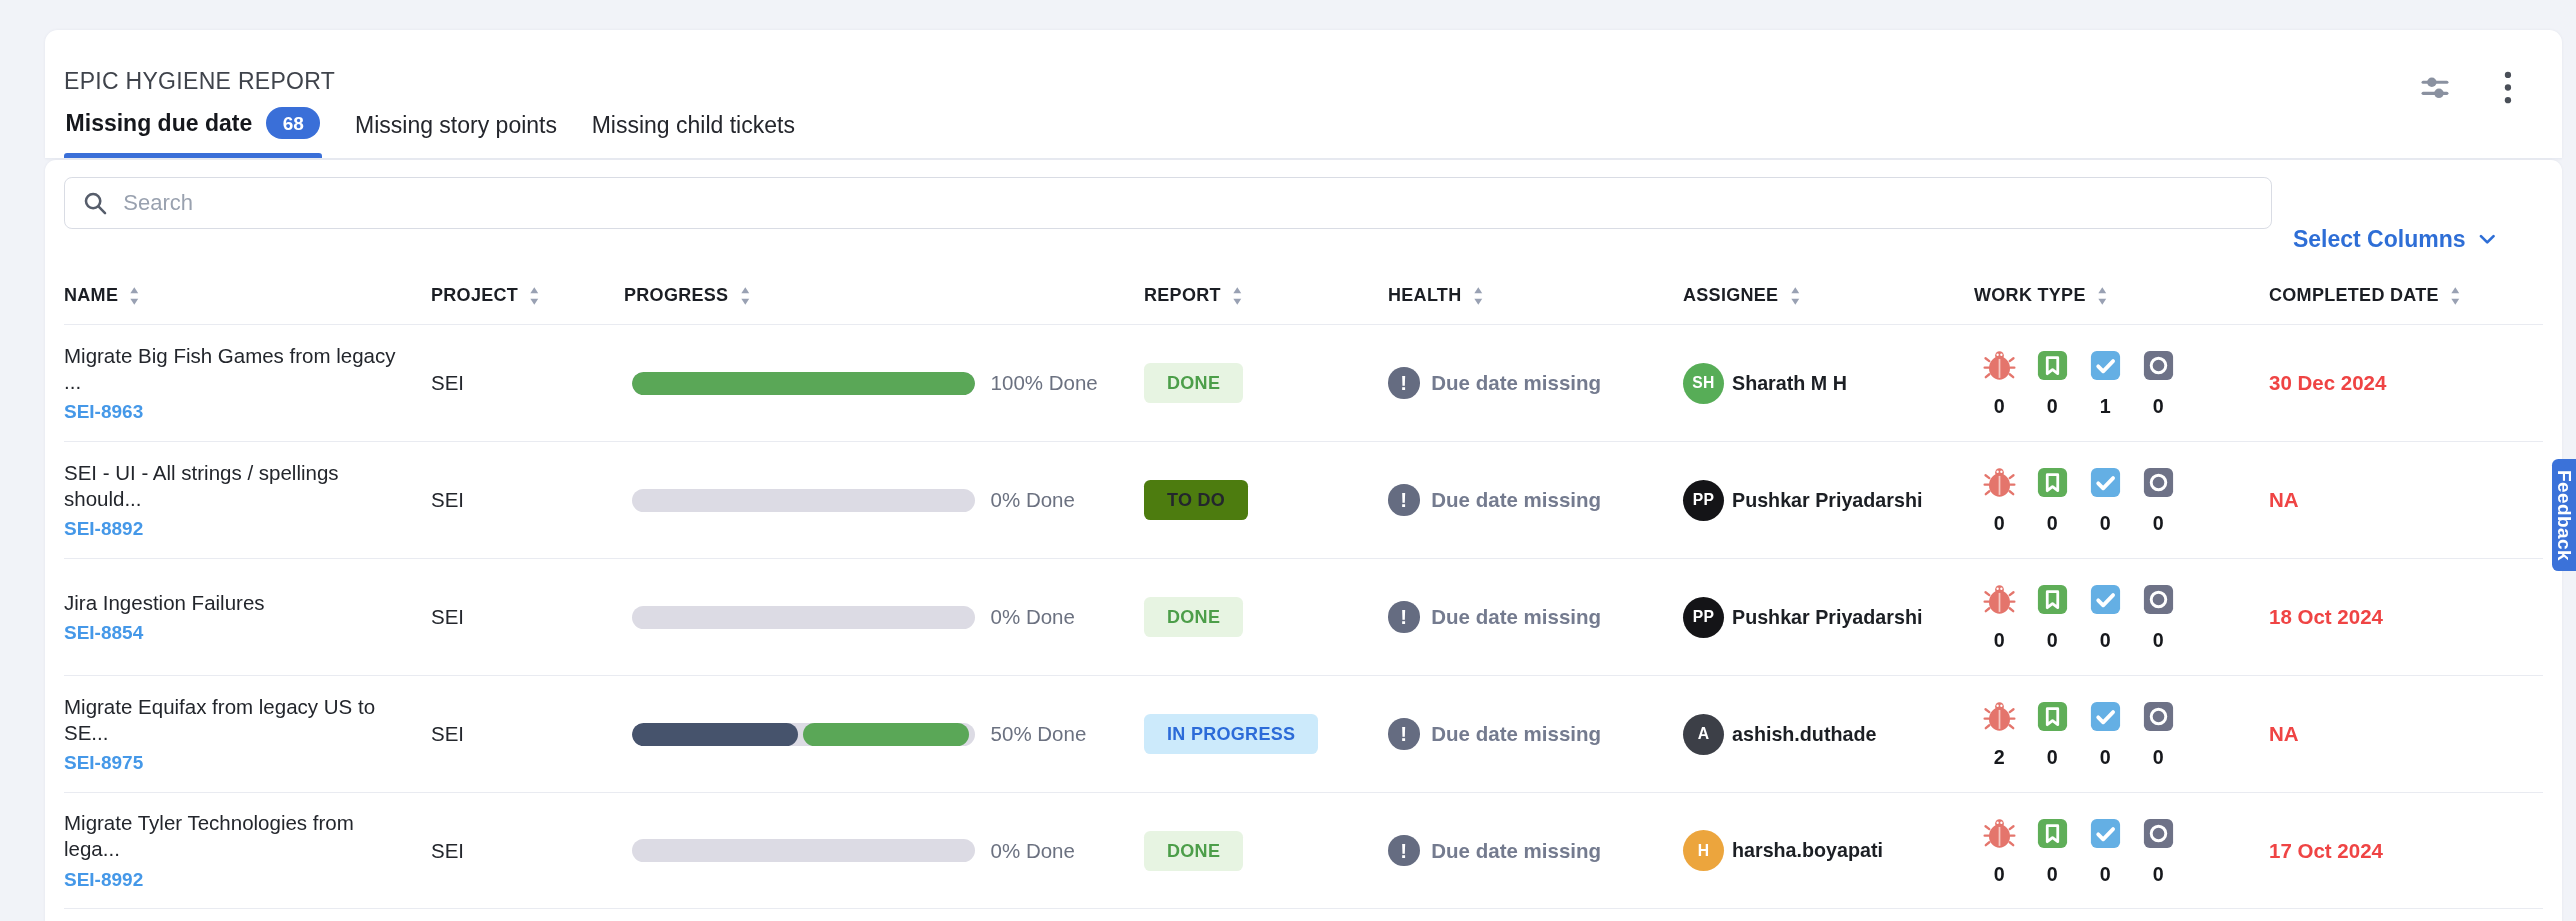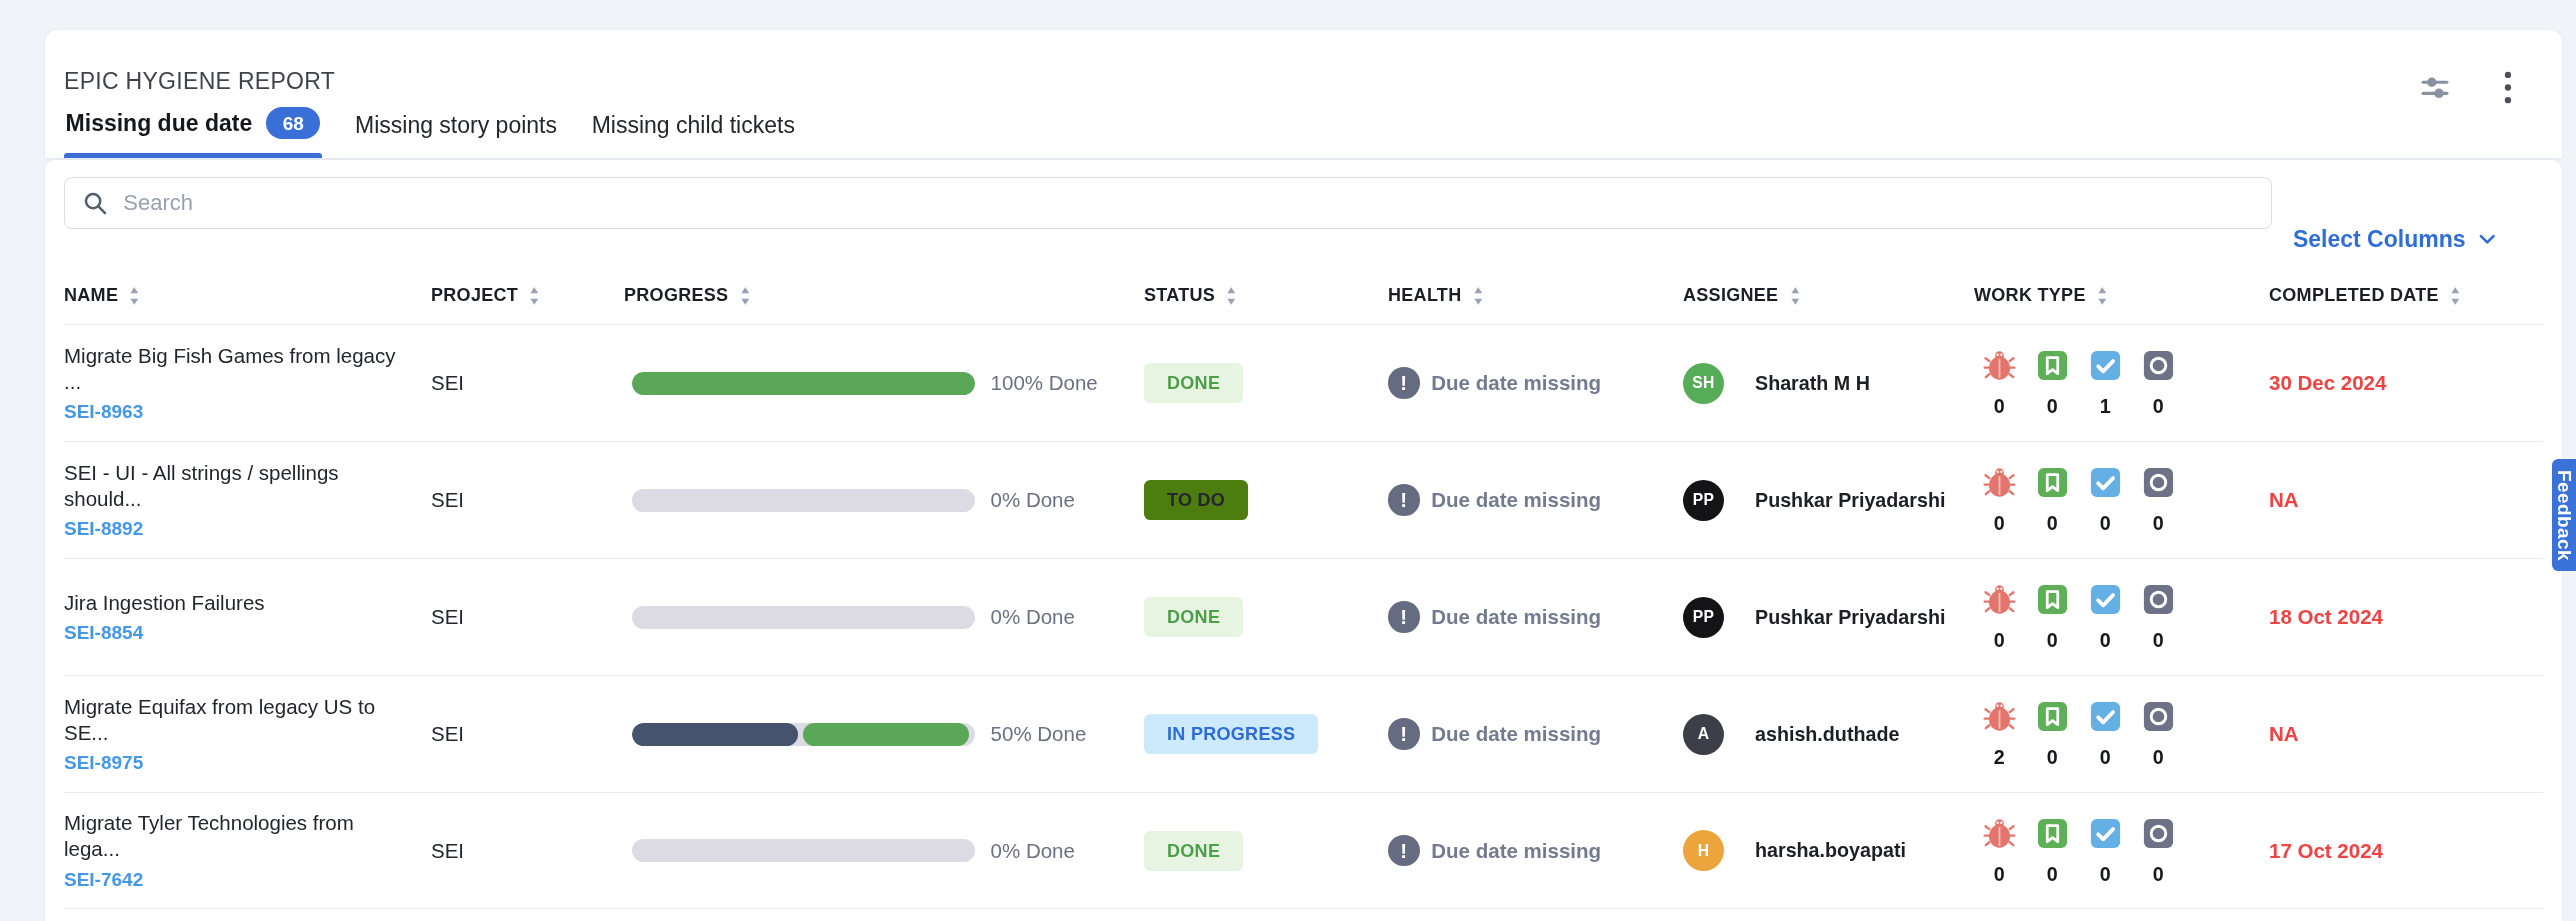--- a/index.html
+++ b/index.html
@@ -96,21 +96,21 @@
   .status-badge[data-variant="done"]       { background:#e7f4e2; color:#4c9e49; }
   .status-badge[data-variant="todo"]       { background:#4d7c0f; color:#23262d; }
   .status-badge[data-variant="inprogress"] { background:#cceafb; color:#2c6bd8; }
   .health-cell { display:flex; align-items:center; gap:11.8px; }
   .alert-icon {
     width:31.5px; height:31.5px; border-radius:50%; background:#656c81; color:#fff;
     font-size:20.5px; font-weight:700; display:flex; align-items:center; justify-content:center;
     flex:none;
   }
   .health-text { font-size:20.5px; font-weight:600; color:#747b8f; }
-  .assignee-cell { display:flex; align-items:center; gap:31px;text-align:right; }
+  .assignee-cell { display:flex; align-items:center; gap:8px;text-align:right; }
   .avatar {
     width:41px; height:41px; border-radius:50%; color:#fff; flex:none;
     font-size:15.7px; font-weight:700; display:flex; align-items:center; justify-content:center;
     letter-spacing:0.4px;
   }
   .assignee-name { font-size:19.7px; font-weight:600; color:#1c1f24; }
   .worktype-cell { display:flex; gap:15px; padding-left:6.3px; }
   .wt-item { width:38px; display:flex; flex-direction:column; align-items:center; gap:11.8px; }
   .wt-icon { width:36px; height:36px; display:flex; align-items:center; justify-content:center; }
   .wt-count { font-size:19.7px; font-weight:700; color:#16181c; }
@@ -212,21 +212,21 @@
       <div class="th">
         <span>PROGRESS</span>
         <span>
             <svg width="12.6" height="22" viewBox="0 0 16 28">
               <path d="M8 3 L13 10.5 H3 Z" fill="#99a1b3"></path>
               <path d="M8 25 L3 17.5 H13 Z" fill="#99a1b3"></path>
             </svg>
           </span>
       </div>
       <div class="th">
-        <span>STATUS</span>
+        <span>REPORT</span>
         <span>
             <svg width="12.6" height="22" viewBox="0 0 16 28">
               <path d="M8 3 L13 10.5 H3 Z" fill="#99a1b3"></path>
               <path d="M8 25 L3 17.5 H13 Z" fill="#99a1b3"></path>
             </svg>
           </span>
       </div>
       <div class="th">
         <span>HEALTH</span>
         <span>
@@ -555,21 +555,21 @@
           </svg>
         </span>
         <span class="wt-count">0</span>
       </div>
     </div>
     <div class="date-cell">NA</div>
   </div>
         <div class="trow">
     <div class="name-cell">
       <span class="issue-name">Migrate Tyler Technologies from lega...</span>
-      <span class="issue-key">SEI-7642</span>
+      <span class="issue-key">SEI-8992</span>
     </div>
     <div class="project-cell">SEI</div>
     <div class="progress-cell">
       <div class="progress-track"></div>
       <span class="progress-label">0% Done</span>
     </div>
     <div>
       <span class="status-badge" data-variant="done">DONE</span>
     </div>
     <div class="health-cell">

